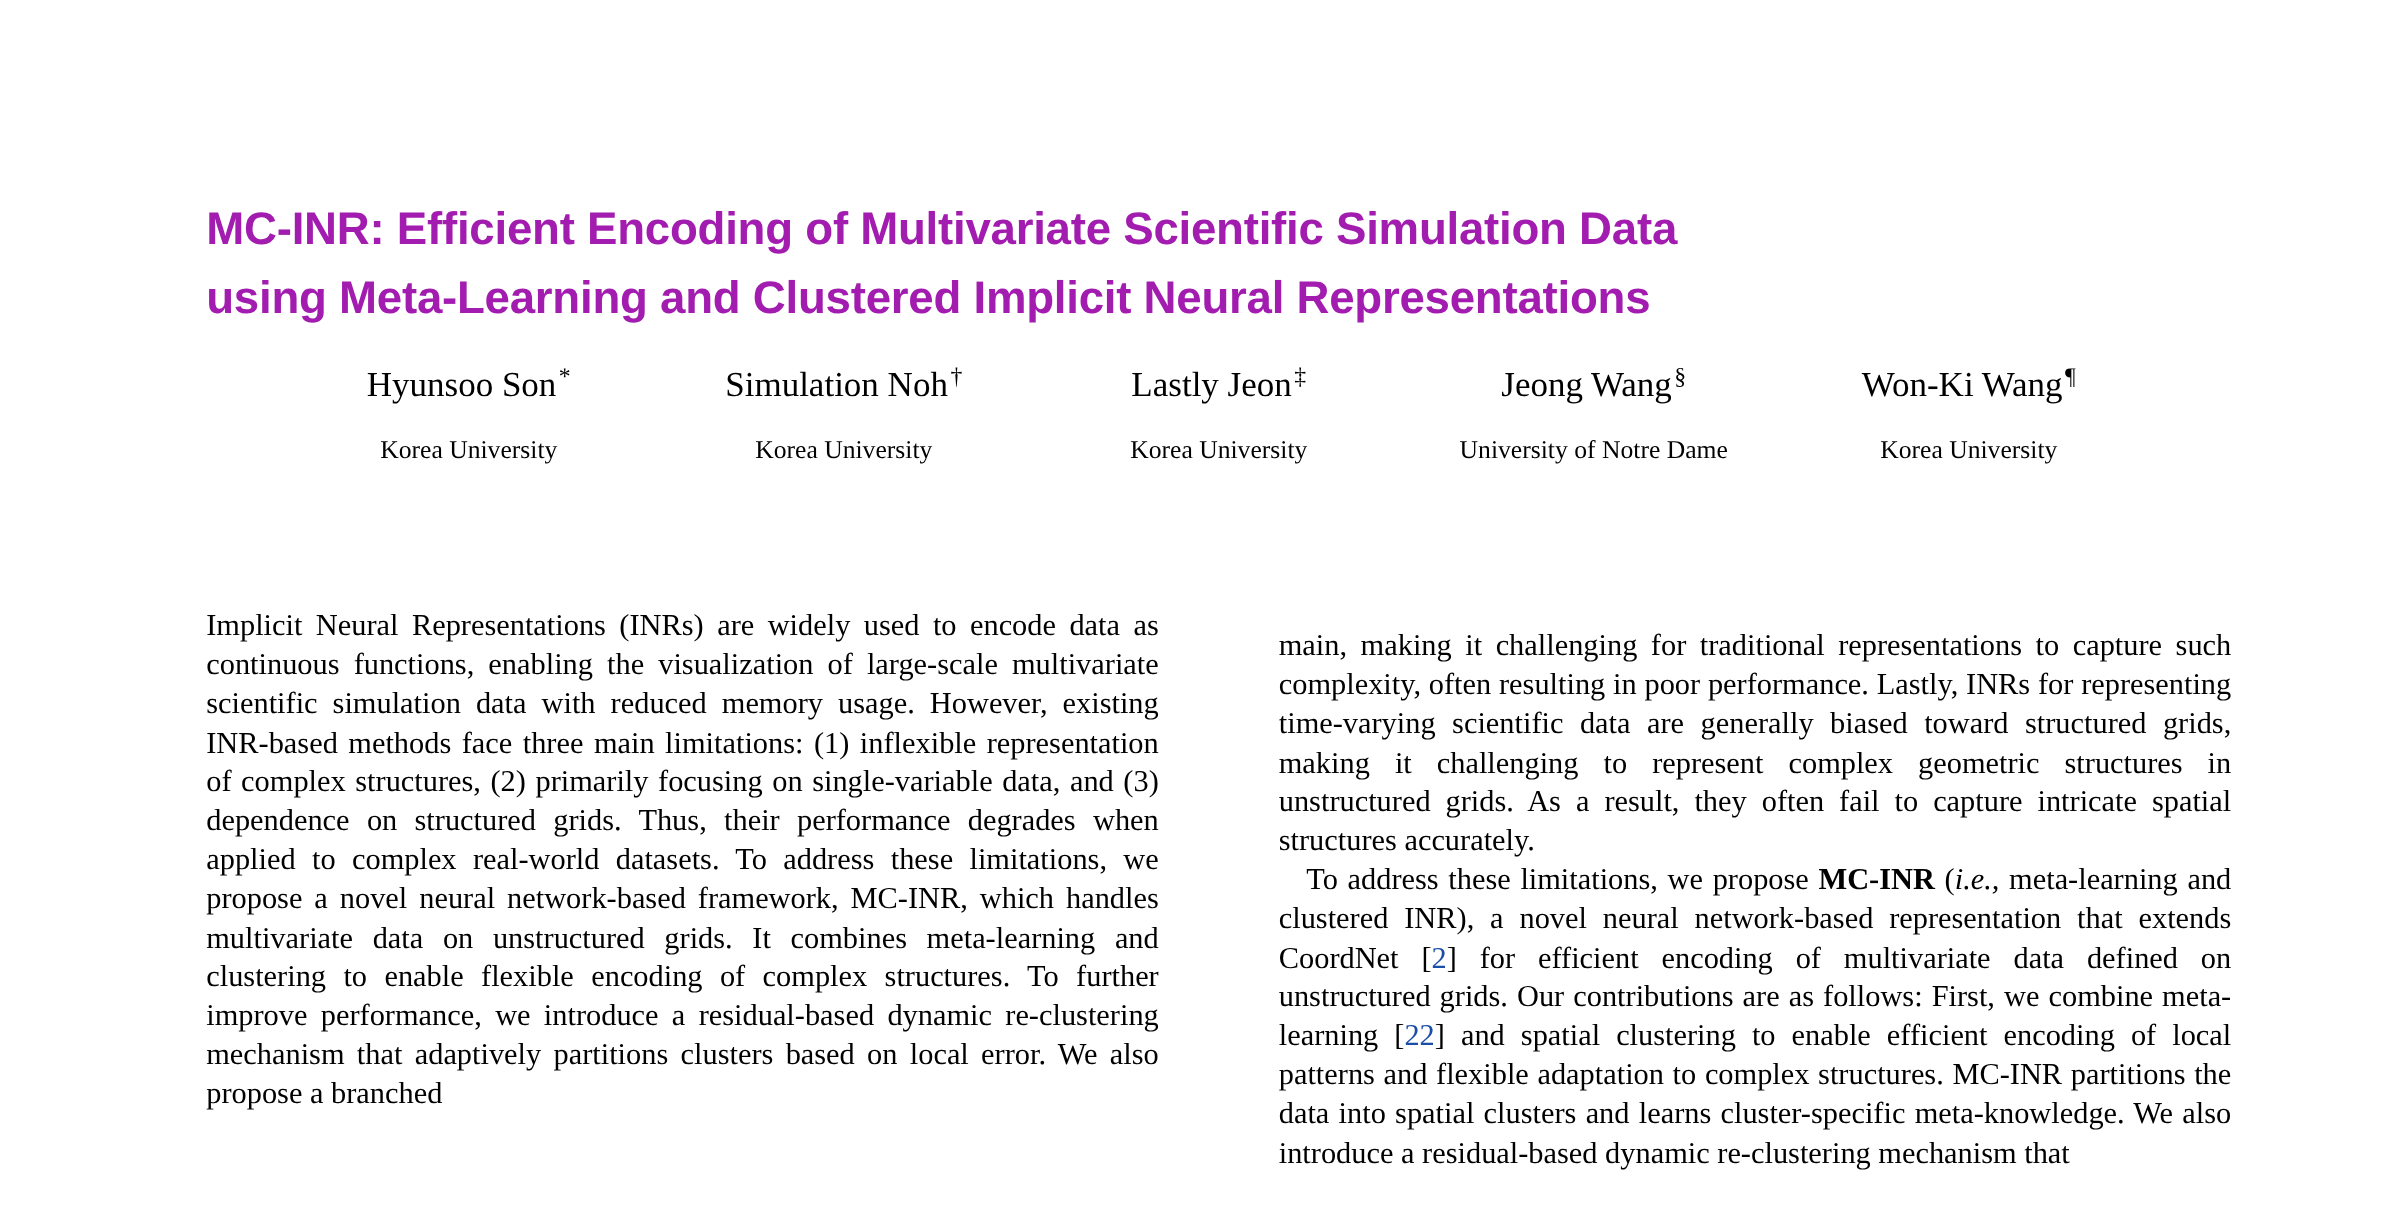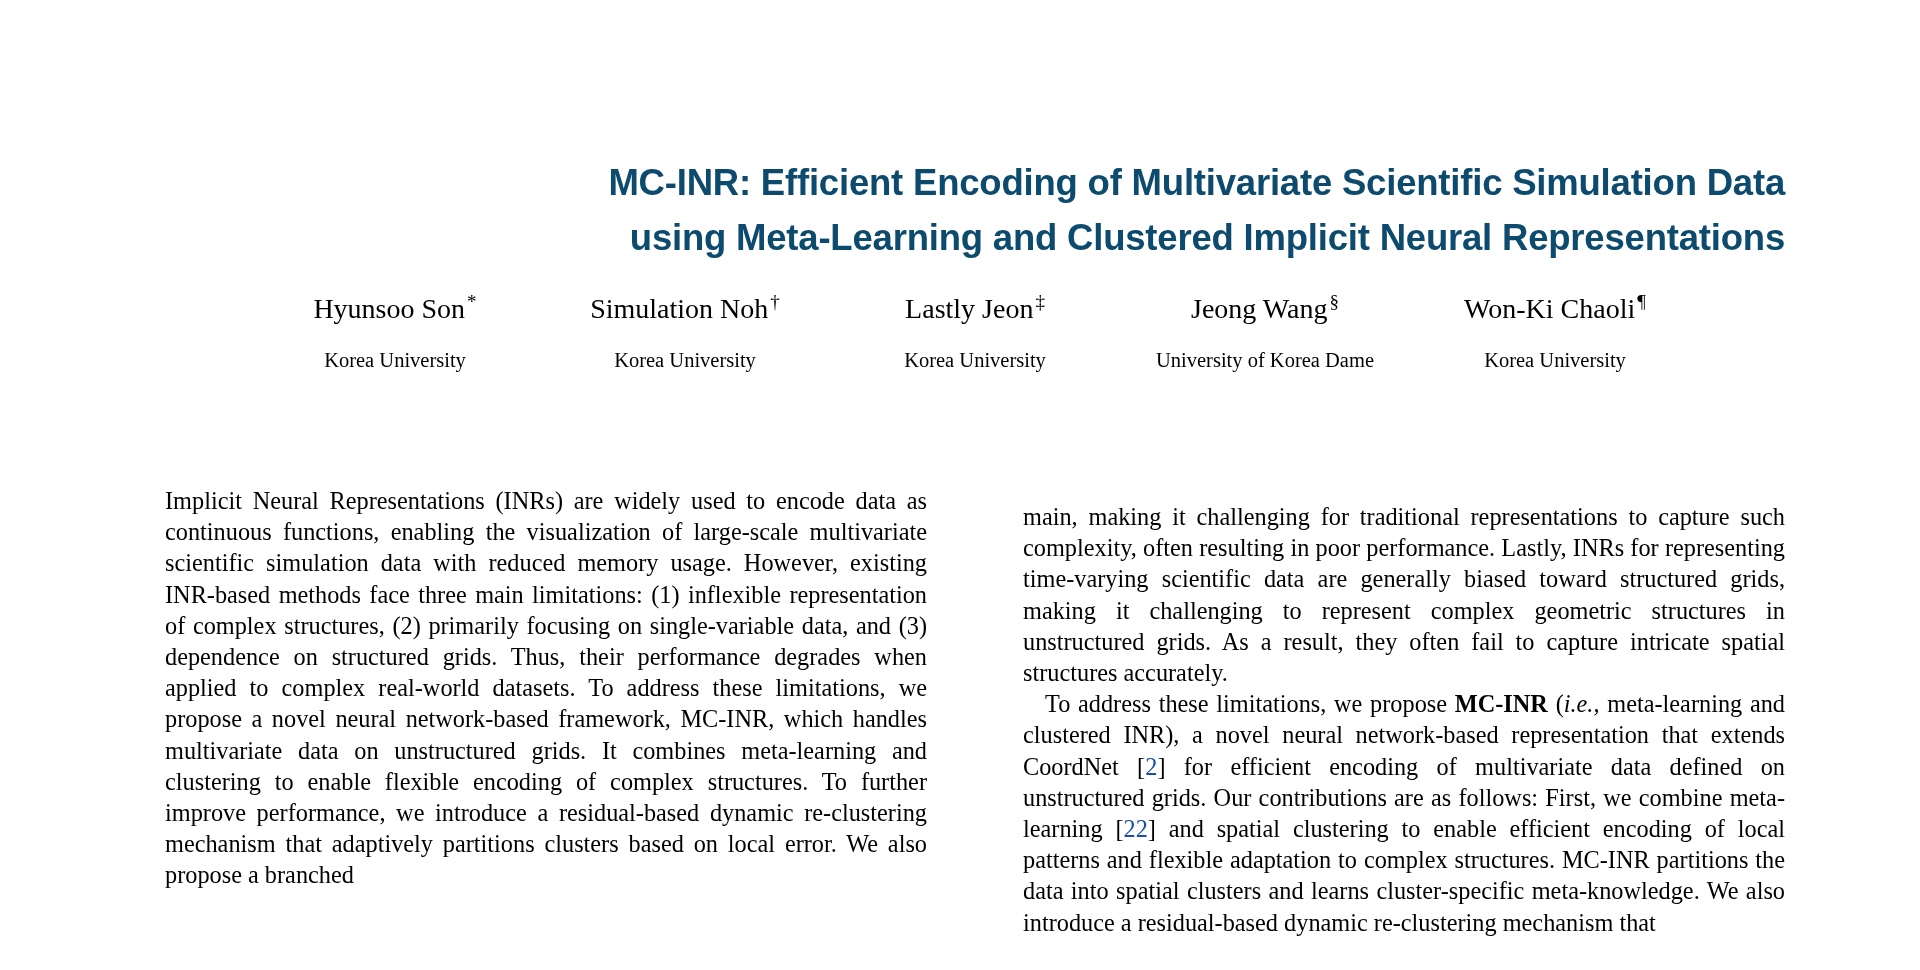--- a/index.html
+++ b/index.html
@@ -26,33 +26,33 @@
     top: 0;
     width: 1620px;
   }
 
   
   .title {
     font-family: "Liberation Sans", sans-serif;
     font-weight: bold;
     font-size: 36.5px;
     line-height: 55px;
-    text-align: right;
+    text-align: left;
     letter-spacing: -0.2px;
     margin-top: 155px;
-    color: #0c4a6e;
+    color: #a21caf;
   }
 
   
   .authors {
     display: flex;
     justify-content: center;
     align-items: flex-start;
     margin-top: 27px;
-    gap: 0px;
+    gap: 10px;
   }
   .author {
     text-align: center;
     width: 290px;
   }
   .author-name {
     font-size: 28px;
     line-height: 34px;
     white-space: nowrap;
   }
@@ -138,25 +138,25 @@
       <div class="author">
         <div class="author-name">
           <span>Lastly Jeon</span><span class="sym">‡</span>
         </div>
         <div class="author-affil">Korea University</div>
       </div>
       <div class="author">
         <div class="author-name">
           <span>Jeong Wang</span><span class="sym">§</span>
         </div>
-        <div class="author-affil">University of Korea Dame</div>
+        <div class="author-affil">University of Notre Dame</div>
       </div>
       <div class="author">
         <div class="author-name">
-          <span>Won-Ki Chaoli</span><span class="sym">¶</span>
+          <span>Won-Ki Wang</span><span class="sym">¶</span>
         </div>
         <div class="author-affil">Korea University</div>
       </div>
     </div>
 
   </div>
 
   <div class="columns">
 
     <div class="col col-left">

